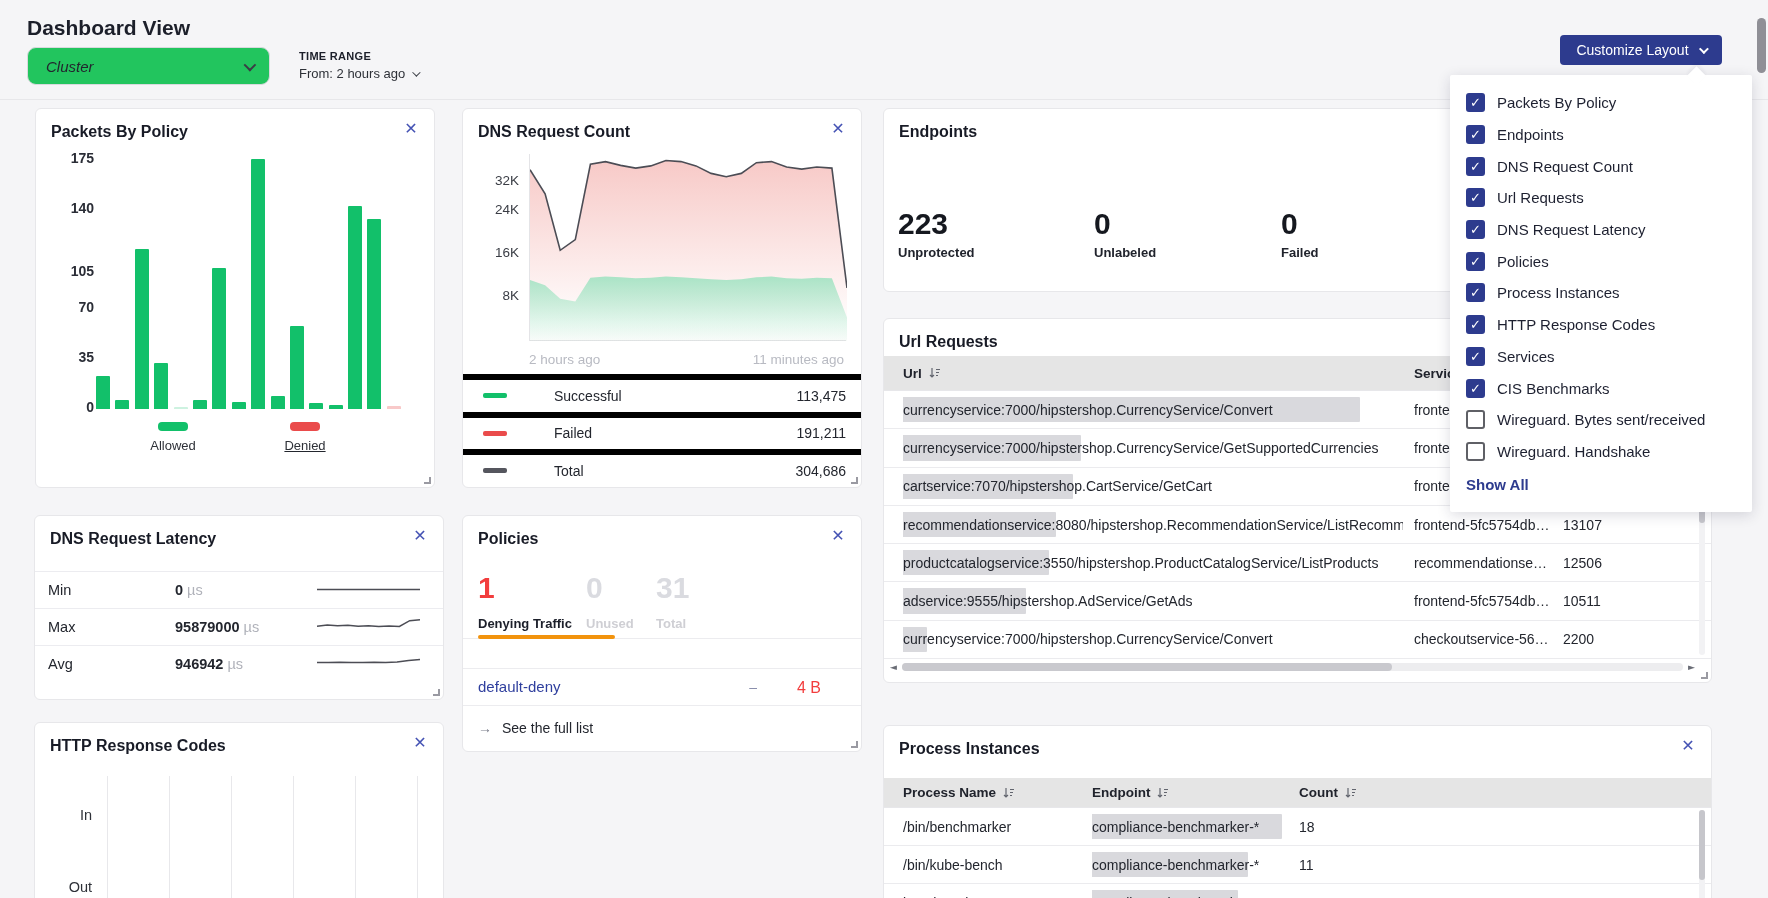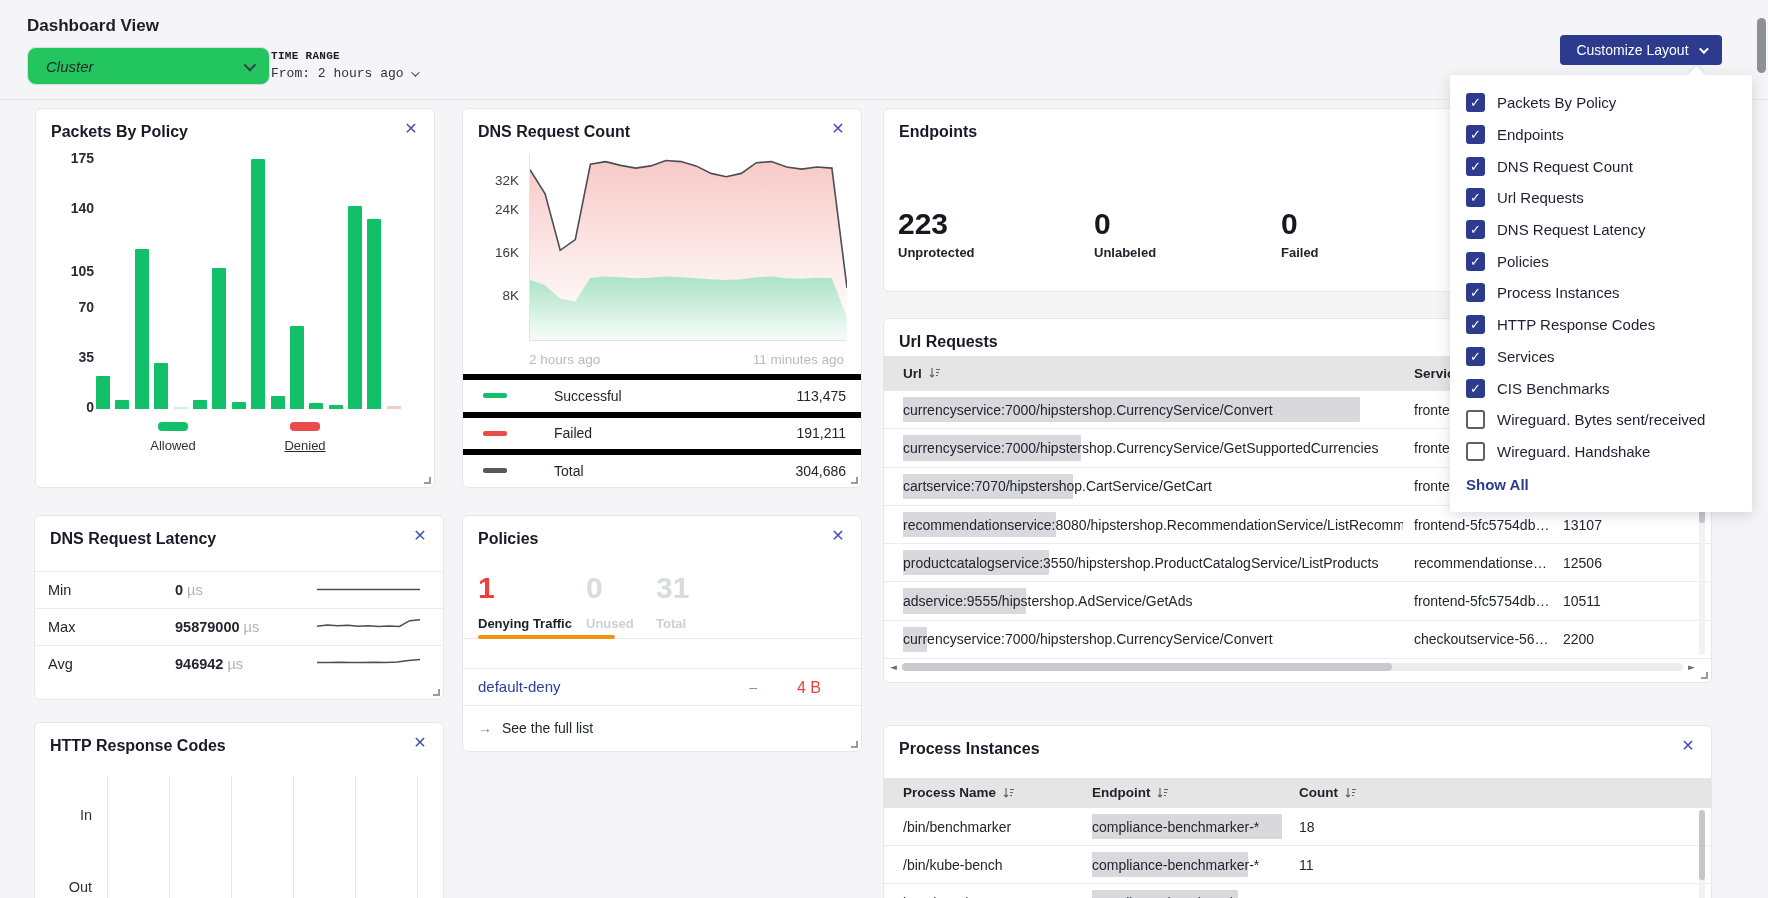--- a/index.html
+++ b/index.html
@@ -1,28 +1,28 @@
 <!DOCTYPE html>
 <html><head>
 <meta charset="utf-8">
 <style>
   * { margin:0; padding:0; box-sizing:border-box; }
   html,body { width:1768px; height:898px; }
   body { font-family:"Liberation Sans","DejaVu Sans",sans-serif; background:#f5f5f7; color:#23262e; }
   #app { position:relative; width:1768px; height:898px; overflow:hidden; }
 
   
-  .page-title { position:absolute; left:27px; top:16px; font-size:17px; font-weight:700; color:#1c1f2a; }
+  .page-title { position:absolute; left:27px; top:16px; font-size:21px; font-weight:700; color:#1c1f2a; }
   .view-select { position:absolute; left:27px; top:47px; width:243px; height:38px; background:#22c55e;
     border:1px solid #d9d9de; border-radius:9px; display:flex; align-items:center; padding:0 16px 0 18px;
     font-size:15px; color:#23262e; cursor:pointer;font-style:italic; }
   .view-select .chev { margin-left:auto; }
   .chev { width:9px; height:9px; border-right:2px solid #3a3d45; border-bottom:2px solid #3a3d45;
     transform:rotate(45deg) translateY(-2px); display:inline-block; }
-  .time-range { position:absolute; left:271px; top:50px;font-family:Liberation Mono, monospace; }
+  .time-range { position:absolute; left:299px; top:50px; }
   .time-range .tr-label { font-size:11px; font-weight:800; color:#1c1f2a; letter-spacing:.3px; }
   .time-range .tr-value { font-size:13px; color:#2e3138; margin-top:4px; display:flex; align-items:center; gap:7px; }
   .time-range .chev-sm { width:6px; height:6px; border-right:1.5px solid #3a3d45; border-bottom:1.5px solid #3a3d45;
     transform:rotate(45deg) translateY(-2px); display:inline-block; }
   .customize-btn { position:absolute; left:1560px; top:35px; width:162px; height:30px; background:#2d3b8e;
     border:none; border-radius:4px; color:#fff; font-size:14px; font-family:inherit; display:flex;
     align-items:center; justify-content:center; gap:10px; cursor:pointer; }
   .customize-btn .chev-w { width:7px; height:7px; border-right:2px solid #fff; border-bottom:2px solid #fff;
     transform:rotate(45deg) translateY(-2px); display:inline-block; }
   .header-divider { position:absolute; left:0; top:99px; width:1768px; border-top:1px solid #e7e7ea; }

